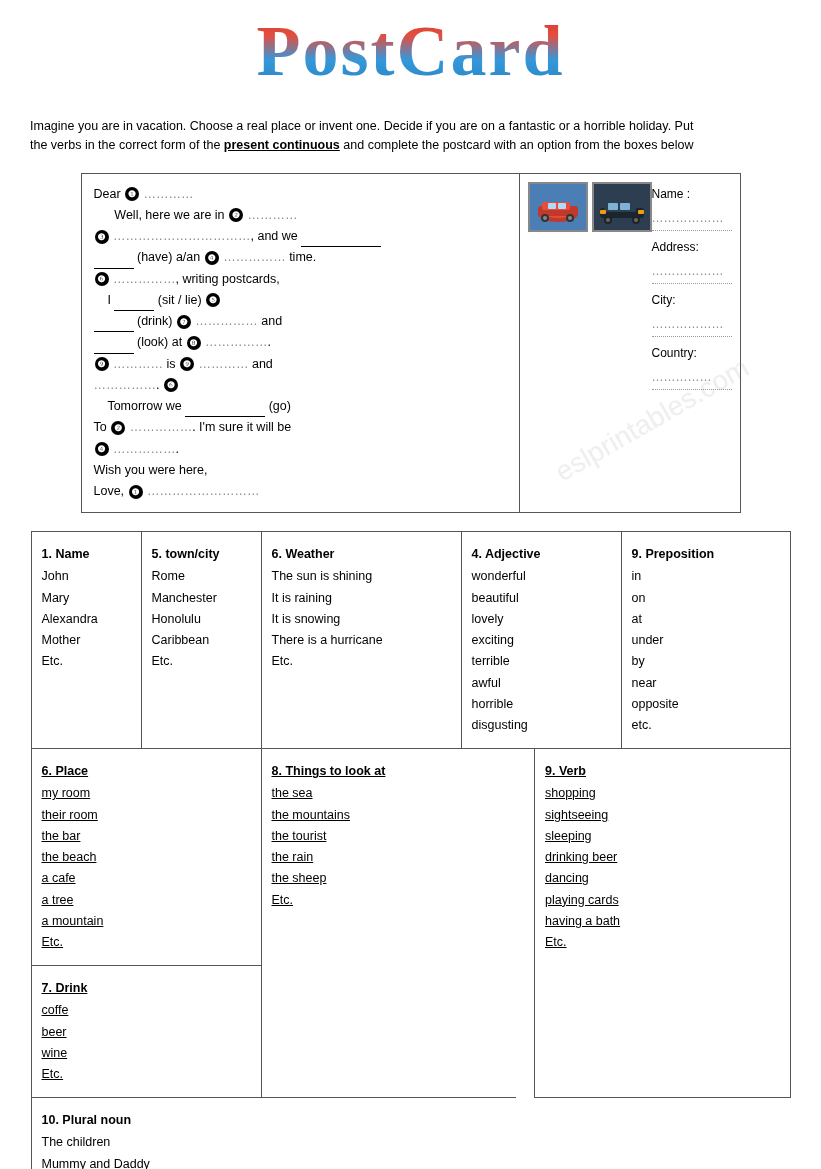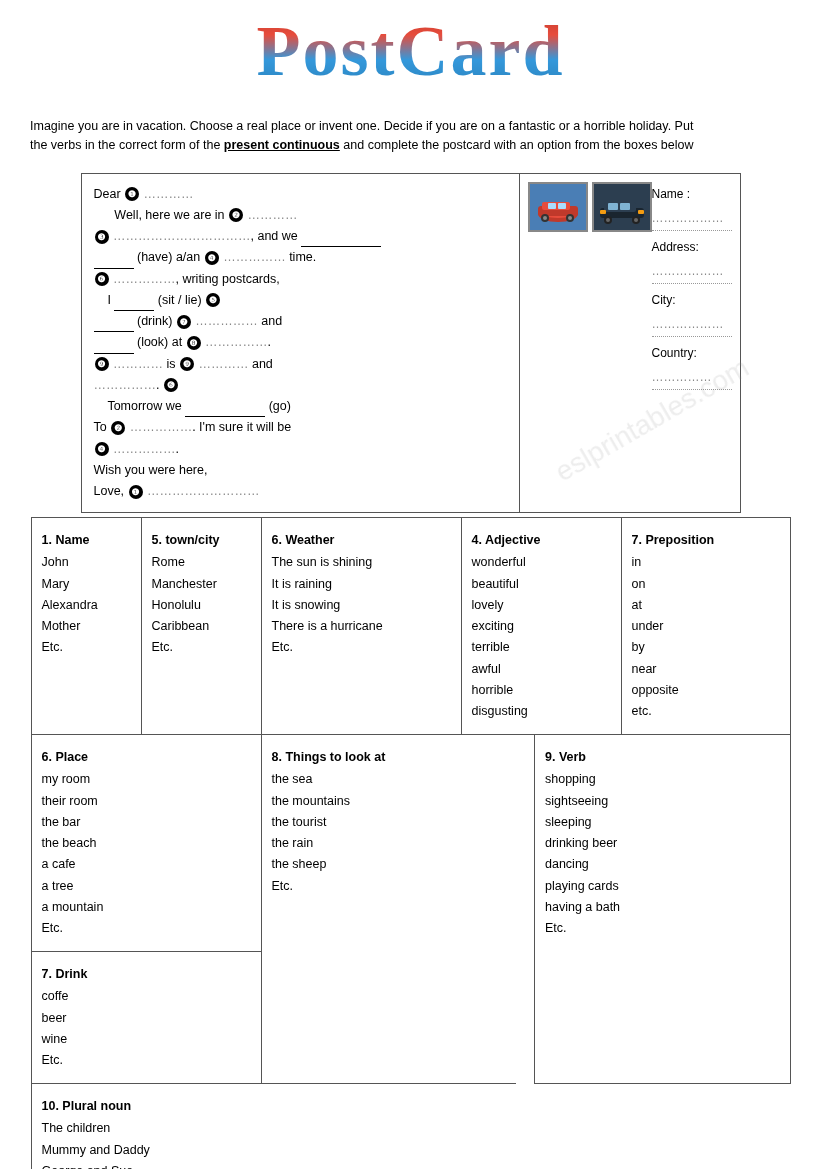--- a/index.html
+++ b/index.html
@@ -37,21 +37,21 @@
       line-height: 1.5;
       margin-bottom: 18px;
       max-width: 680px;
     }
     .instructions u { text-decoration: underline; font-weight: bold; }
 
     
     .postcard-container {
       border: 1.5px solid #555;
       width: 660px;
-      margin: 0 auto 4px auto;
+      margin: 0 auto 18px auto;
       display: flex;
       min-height: 270px;
     }
     .postcard-left {
       flex: 1;
       padding: 10px 12px;
       font-size: 12.5px;
       line-height: 1.7;
       border-right: 1.5px solid #555;
     }
@@ -302,26 +302,26 @@
     </div>
     <div class="box box-3">
       <div class="box-title">6. Weather</div>
       <div class="box-content">The sun is shining<br>It is raining<br>It is snowing<br>There is a hurricane<br>Etc.</div>
     </div>
     <div class="box box-4">
       <div class="box-title">4. Adjective</div>
       <div class="box-content">wonderful<br>beautiful<br>lovely<br>exciting<br>terrible<br>awful<br>horrible<br>disgusting</div>
     </div>
     <div class="box box-5">
-      <div class="box-title">7. Preposition</div>
+      <div class="box-title">9. Preposition</div>
       <div class="box-content">in<br>on<br>at<br>under<br>by<br>near<br>opposite<br>etc.</div>
     </div>
   </div>
 
-  <div class="row2" style="margin-top:-1px;">
+  <div class="row2" style="margin-top:-1px;text-decoration:underline;">
 
     <div class="col-left">
       <div class="box box-6" style="border-bottom:none;">
         <div class="box-title">6. Place</div>
         <div class="box-content">my room<br>their room<br>the bar<br>the beach<br>a cafe<br>a tree<br>a mountain<br>Etc.</div>
       </div>
       <div class="box box-7">
         <div class="box-title">7. Drink</div>
         <div class="box-content">coffe<br>beer<br>wine<br>Etc.</div>
       </div>

